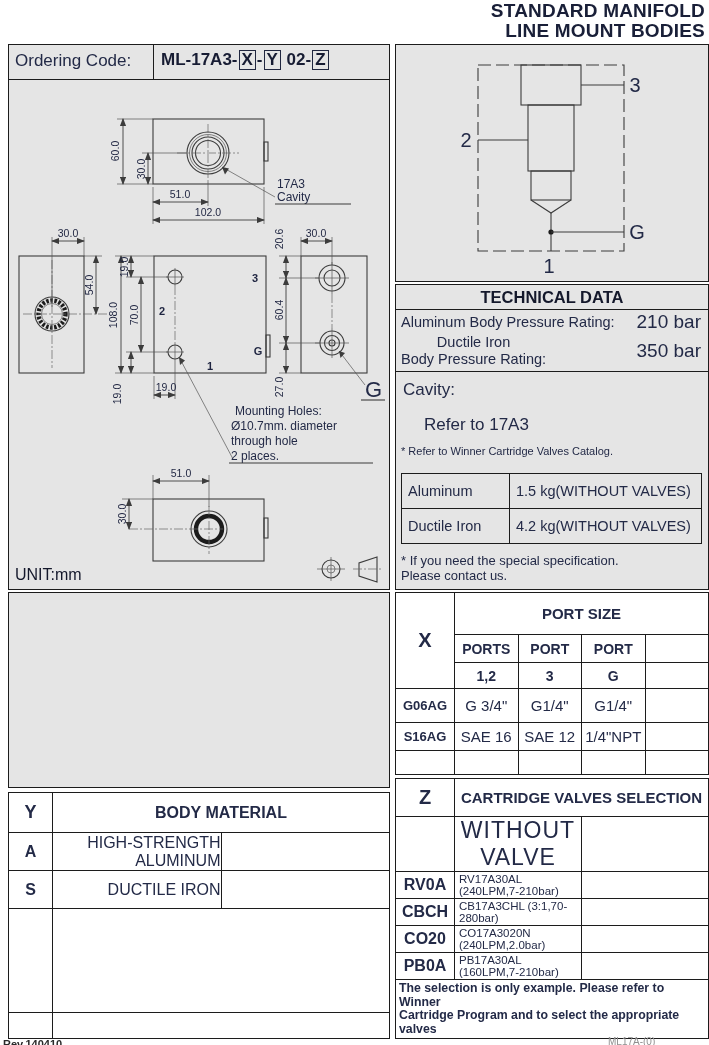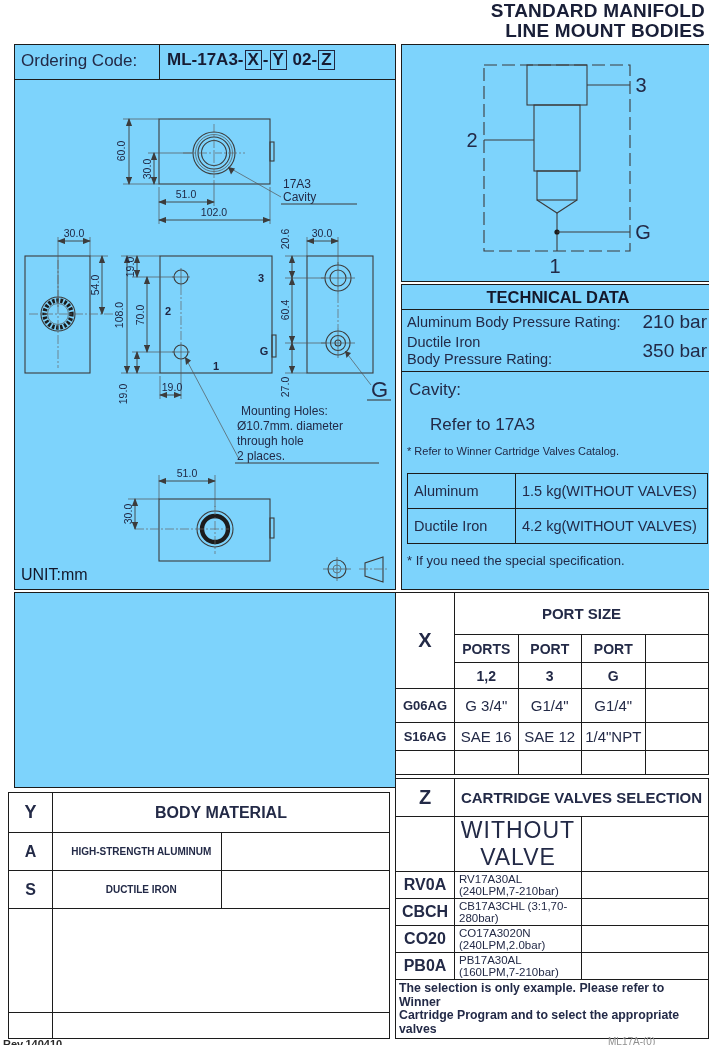--- a/index.html
+++ b/index.html
@@ -1,19 +1,19 @@
 <!DOCTYPE html>
 <html><head>
 <meta charset="utf-8">
 <style>
   html,body { margin:0; padding:0; background:#ffffff; }
   .page { position:relative; width:709px; height:1045px; background:#fff;
           font-family:"Liberation Sans", sans-serif; color:#20263c; overflow:hidden; }
   .abs { position:absolute; }
-  .panel { position:absolute; border:1.6px solid #1c1c1c; background:#7dd3fc; box-sizing:border-box;margin-left:6px; }
+  .panel { position:absolute; border:1.6px solid #1c1c1c; background:#e5e5e5; box-sizing:border-box; }
 
   
   .doc-title { position:absolute; left:300px; top:1px; width:405px; text-align:right;
                font-weight:bold; font-size:19px; line-height:20px; color:#191f38; letter-spacing:.2px; }
 
   
   .order-row { position:absolute; left:0; top:0; right:0; height:34px; border-bottom:1.4px solid #1c1c1c; }
   .order-label { position:absolute; left:6px; top:6px; font-size:17px; color:#232a47; }
   .order-divider { position:absolute; left:144px; top:0; bottom:0; width:0; border-left:1.4px solid #1c1c1c; }
   .order-code { position:absolute; left:152px; top:5px; font-size:17px; font-weight:bold; color:#171c33; }
@@ -29,21 +29,21 @@
   .schportlbl { font-size:20px; fill:#232a47; }
   .ln   { stroke:#3c3c3c; stroke-width:1.1; fill:none; }
   .thin { stroke:#555;    stroke-width:.7;  fill:none; }
   .cl   { stroke:#666;    stroke-width:.7;  fill:none; stroke-dasharray:9 2 2 2; }
   .dim  { stroke:#3c3c3c; stroke-width:.9;  fill:none; }
   .thick{ stroke:#1c1c1c; stroke-width:4.4; fill:none; }
 
   
   .tech-title { height:24px; border-bottom:1.4px solid #1c1c1c; text-align:center;
                 font-weight:bold; font-size:16.5px; color:#14182b; line-height:24px; }
-  .tech-row { display:flex; justify-content:space-between; align-items:center; padding:1px 5px 0 5px; }
+  .tech-row { display:flex; justify-content:space-between; align-items:center; padding:1px 5px 0 5px;text-align:center; }
   .tech-lbl { font-size:14.5px; color:#232a47; line-height:16.5px; }
   .tech-val { font-size:19px; color:#232a47; padding-right:2px; }
   .tech-div { border-bottom:1.6px solid #1c1c1c; margin-top:4px; }
   .cavity-lbl { font-size:17px; color:#232a47; margin:8px 0 0 7px; }
   .cavity-val { font-size:17px; color:#232a47; margin:15px 0 0 28px; }
   .tech-note { font-size:11px; color:#232a47; margin:10px 0 0 5px; }
   .wtable { position:absolute; left:5px; top:188px; width:301px; border-collapse:collapse; table-layout:fixed; }
   .wtable td { border:1.5px solid #1c1c1c; height:34px; font-size:14.5px; color:#232a47; padding:0 6px; }
   .note2 { position:absolute; left:5px; top:268px; font-size:13px; color:#232a47; line-height:15px; }
 
@@ -57,21 +57,21 @@
   .pcode { font-size:13px; font-weight:bold; color:#14182b; }
   .pval  { font-size:15px; }
   .zcode { font-size:16px; font-weight:bold; color:#14182b; }
   .zdesc { font-size:11.5px; padding-left:4px !important; }
   .without { font-size:23px; letter-spacing:1px; }
   .vnote { font-family:"Liberation Sans", sans-serif; font-weight:bold; font-size:12.3px;
            line-height:13.5px; padding:2px 3px !important; color:#10141f; }
   .ycell { font-size:18px; font-weight:bold; color:#14182b; }
   .mtitle { font-size:16px; font-weight:bold; color:#14182b; }
   .mcode { font-size:16px; font-weight:bold; color:#14182b; }
-  .mval { font-size:10px; font-weight:bold; color:#14182b; text-align:center; padding-left:9px !important; }
+  .mval { font-size:16px; font-weight:normal; color:#14182b; text-align:right; padding-left:9px !important; }
 
   .rev { position:absolute; left:3px; top:1038px; font-size:11px; font-weight:bold; color:#2a2a2a; }
   .doccode { position:absolute; left:608px; top:1036px; font-size:10px; color:#8f8f8f; }
 </style>
 </head>
 <body>
 
 <div class="page">
 
   <div class="doc-title">
@@ -283,20 +283,21 @@
         <td>1.5 kg(WITHOUT VALVES)</td>
       </tr>
       <tr>
         <td>Ductile Iron</td>
         <td>4.2 kg(WITHOUT VALVES)</td>
       </tr>
     </tbody>
       </table>
     <div class="note2">
       <div>* If you need the special specification.</div>
+      <div>Please contact us.</div>
     </div>
   </div>
 
   <div class="panel" style="left:8px; top:592px; width:382px; height:196px;"></div>
 
   <table class="grid abs" style="left:8px; top:792px; width:382px;">
     <tbody>
         <tr style="height:40px;">
       <td class="ctr ycell" style="width:43px;">Y</td>
       <td class="ctr mtitle" colspan="2">BODY MATERIAL</td>

